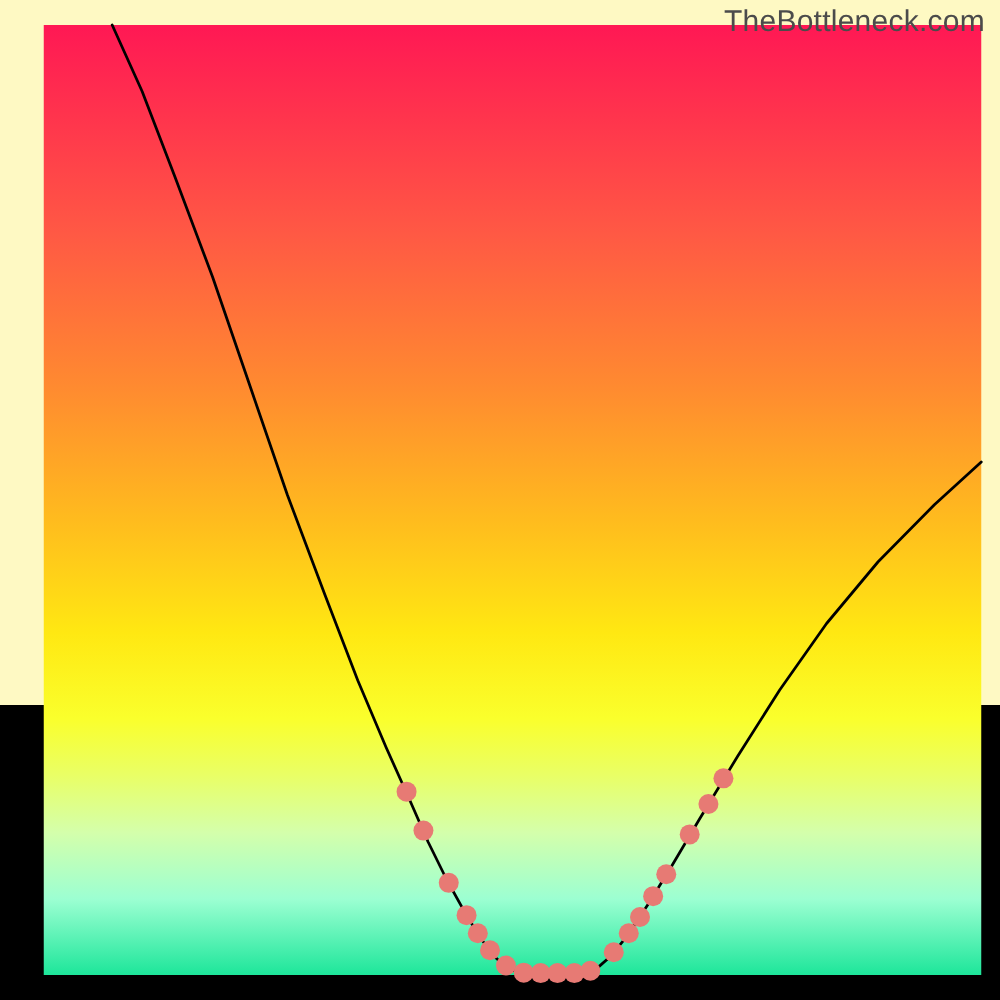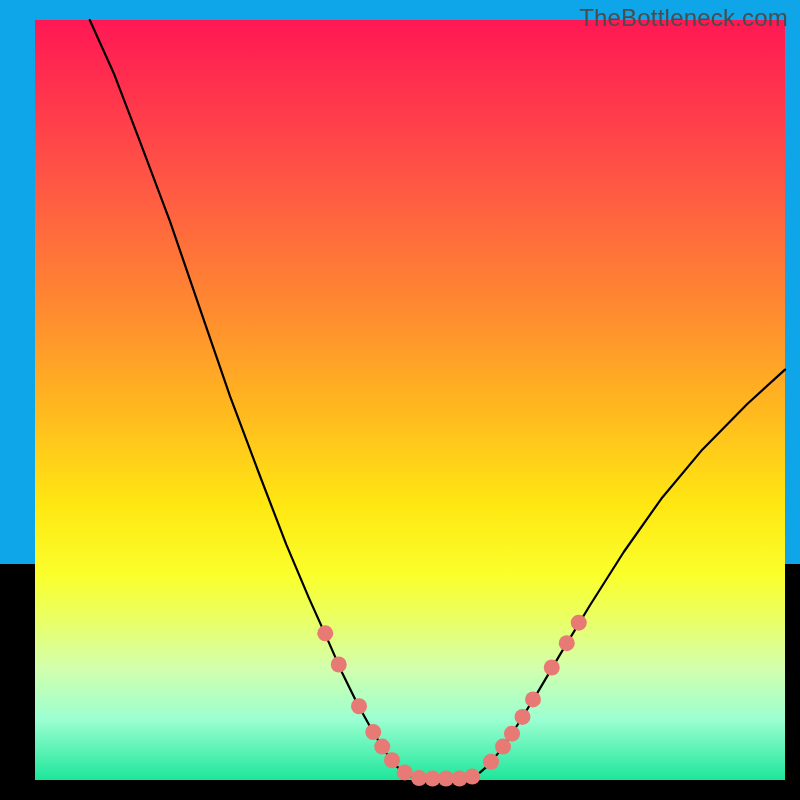--- a/index.html
+++ b/index.html
@@ -1,16 +1,16 @@
 <!DOCTYPE html>
 <html><head>
 <meta charset="utf-8">
 <style>
   html,body{margin:0;padding:0;width:800px;height:800px;overflow:hidden;background:#000;font-family:Arial,Helvetica,sans-serif}
-  .stage{position:relative;width:800px;height:564px;background:#0ea5e9}
+  .stage{position:relative;width:800px;height:564px;background:#fef9c3}
   .plot{position:absolute;left:35px;top:20px;width:750px;height:760px;
     background:linear-gradient(to bottom,
       #ff1854 0%,
       #ff2f4e 8%,
       #ff5944 22%,
       #ff8a30 38%,
       #ffbb1e 52%,
       #ffe812 64%,
       #faff2c 73%,
       #e9ff66 79%,

